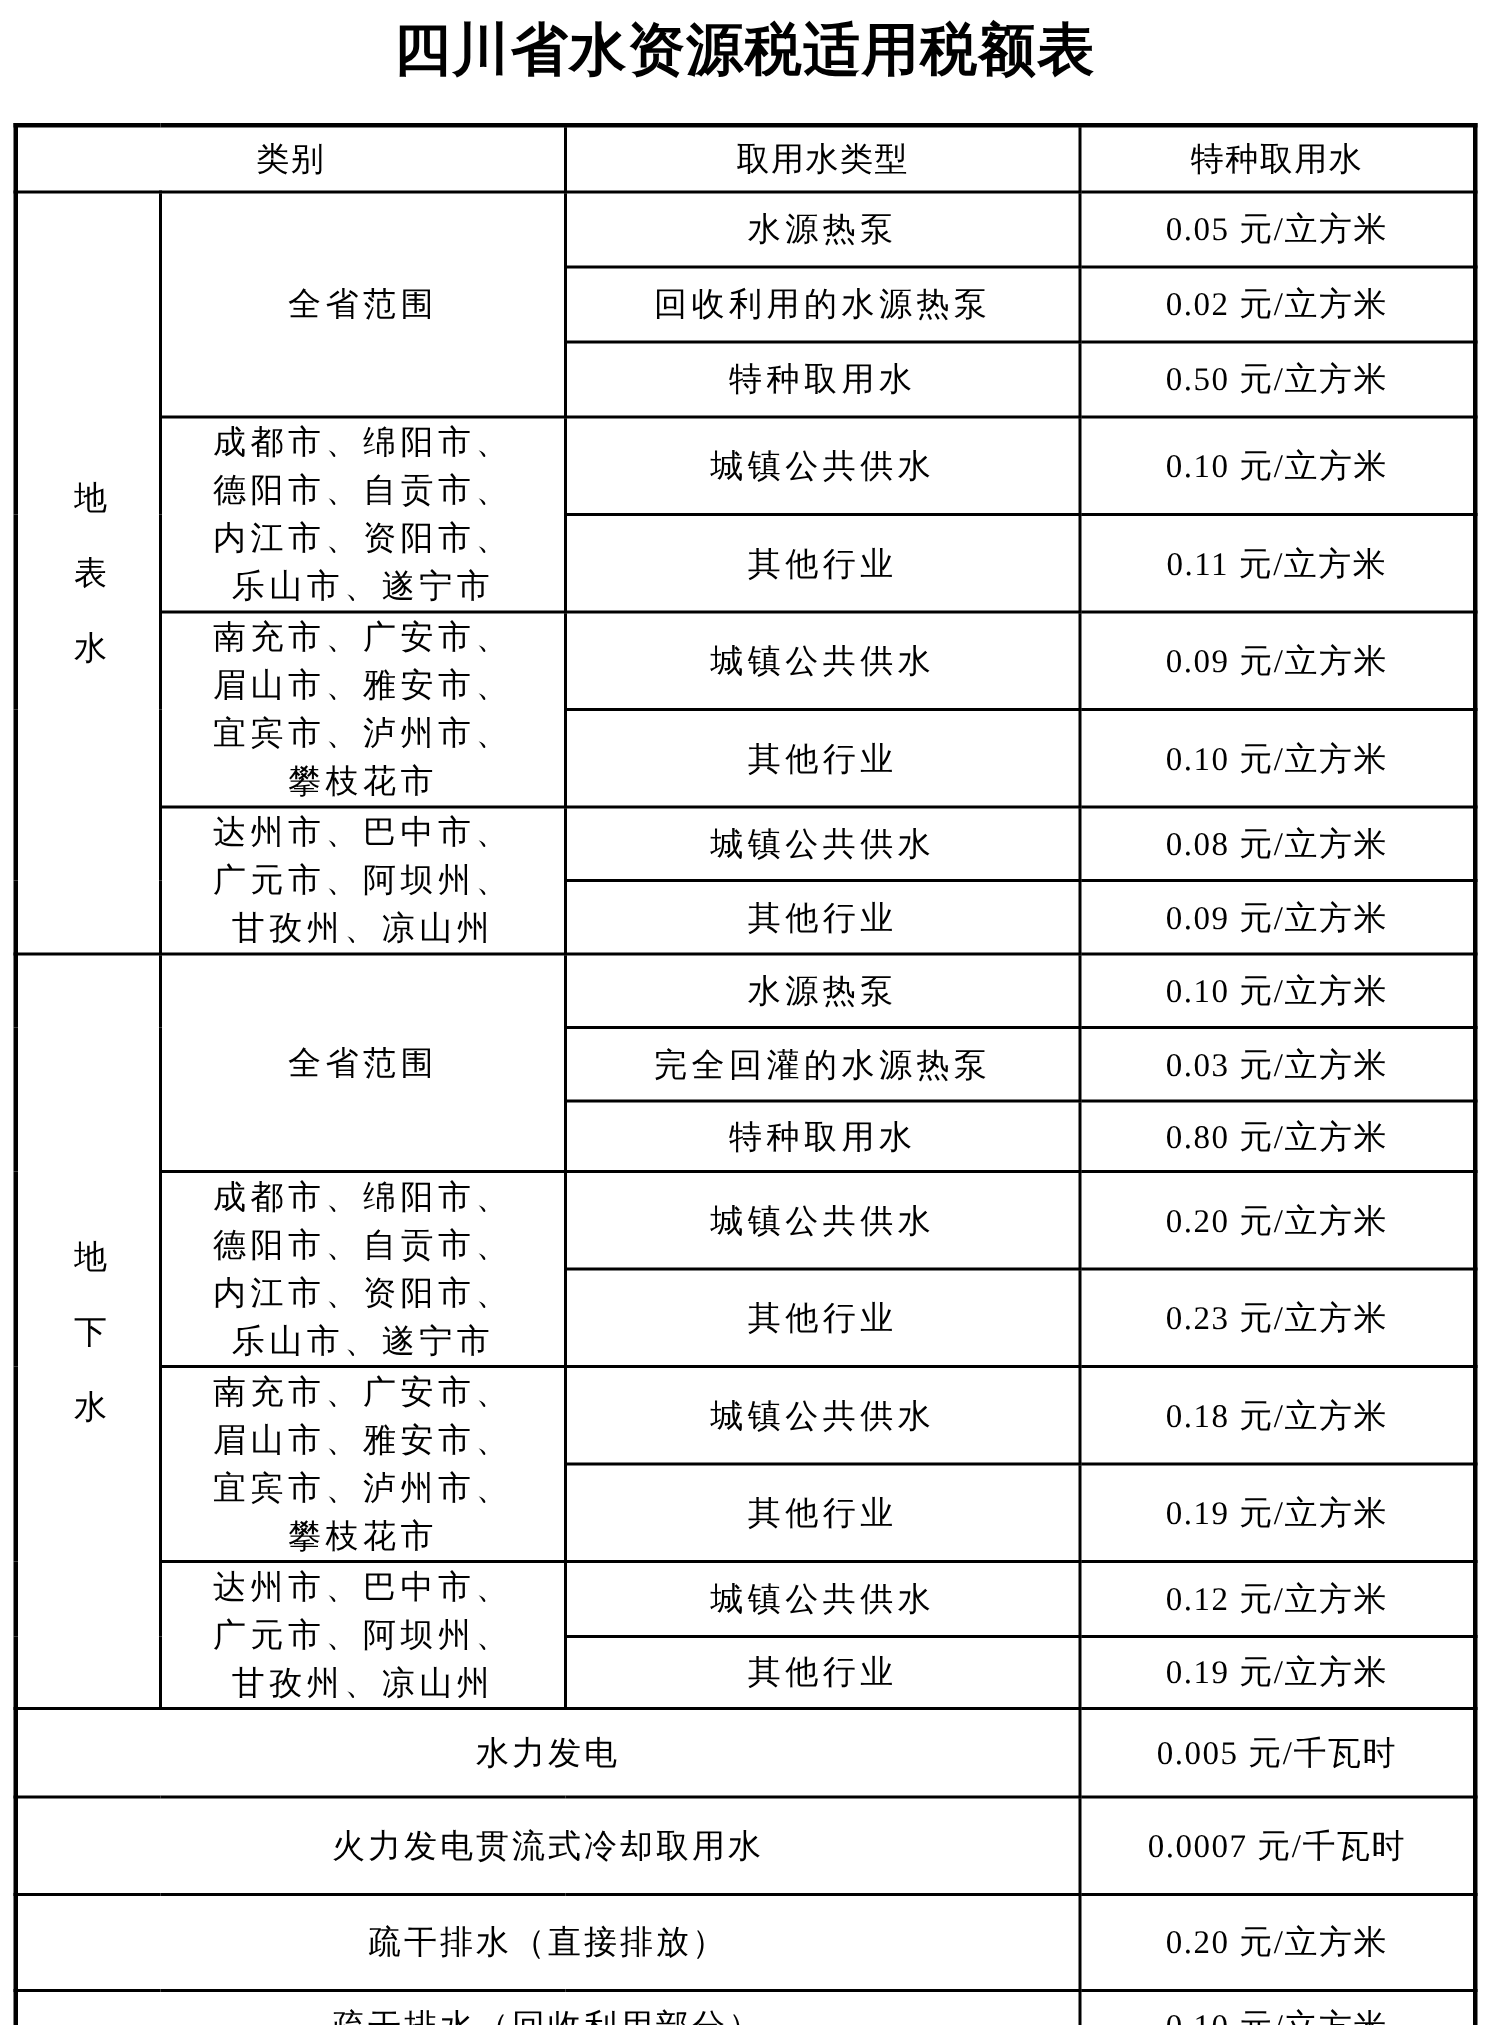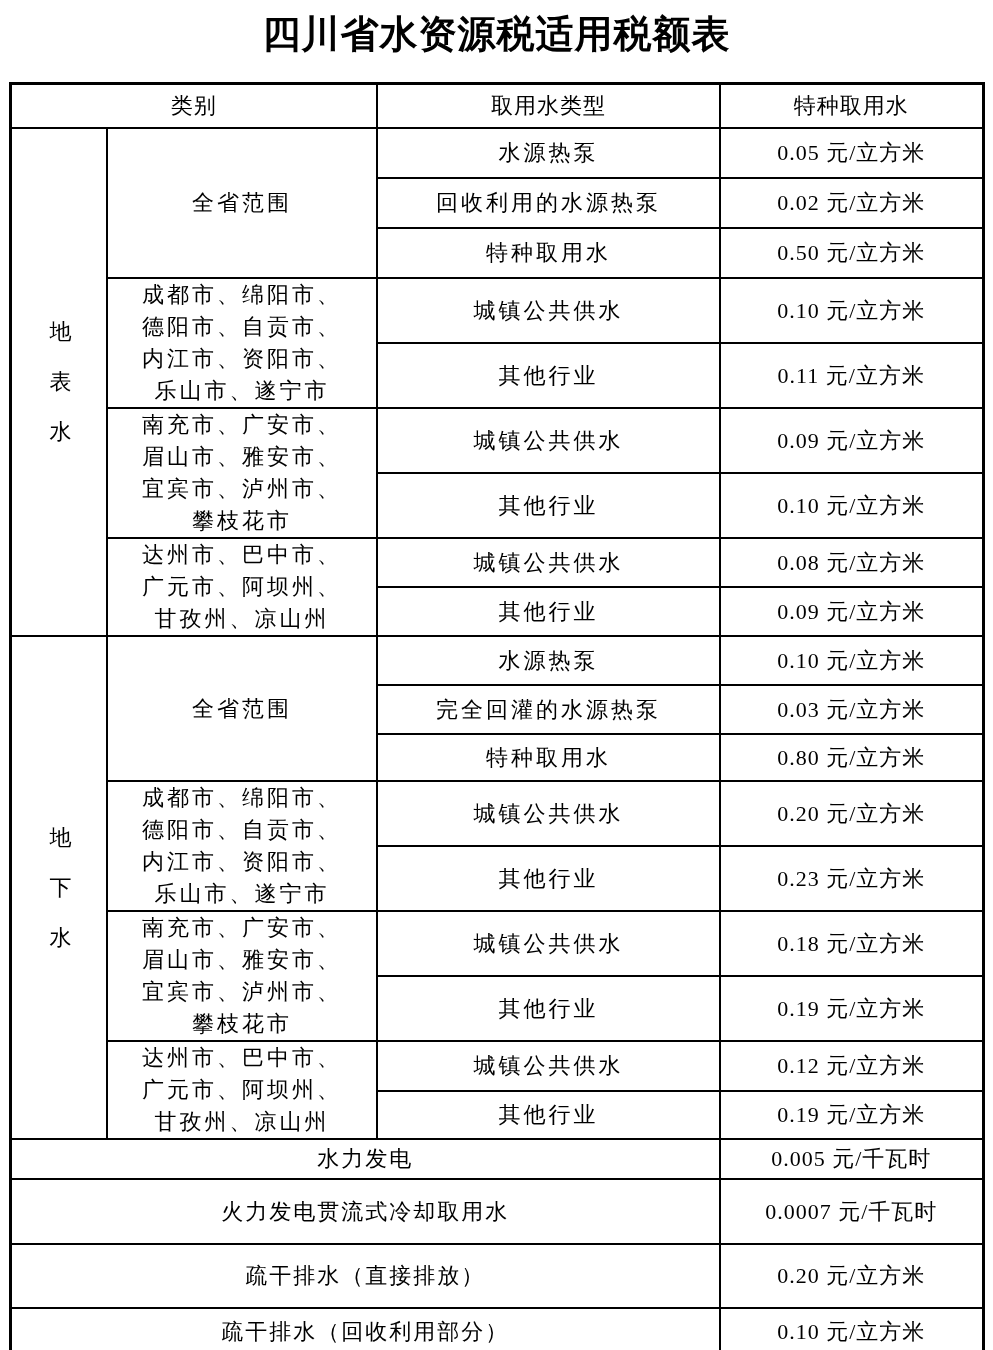--- a/index.html
+++ b/index.html
@@ -192,21 +192,21 @@
 广元市、阿坝州、
 甘孜州、凉山州</td>
         <td class="type-cell">城镇公共供水</td>
         <td class="rate-cell">0.12 元/立方米</td>
       </tr>
       <tr style="height:46px">
         <td class="type-cell">其他行业</td>
         <td class="rate-cell">0.19 元/立方米</td>
       </tr>
 
-      <tr style="height:40px">
+      <tr style="height:59px">
         <td colspan="3" class="special-label-cell">水力发电</td>
         <td class="rate-cell">0.005 元/千瓦时</td>
       </tr>
       <tr style="height:65px">
         <td colspan="3" class="special-label-cell">火力发电贯流式冷却取用水</td>
         <td class="rate-cell">0.0007 元/千瓦时</td>
       </tr>
       <tr style="height:64px">
         <td colspan="3" class="special-label-cell">疏干排水（直接排放）</td>
         <td class="rate-cell">0.20 元/立方米</td>

